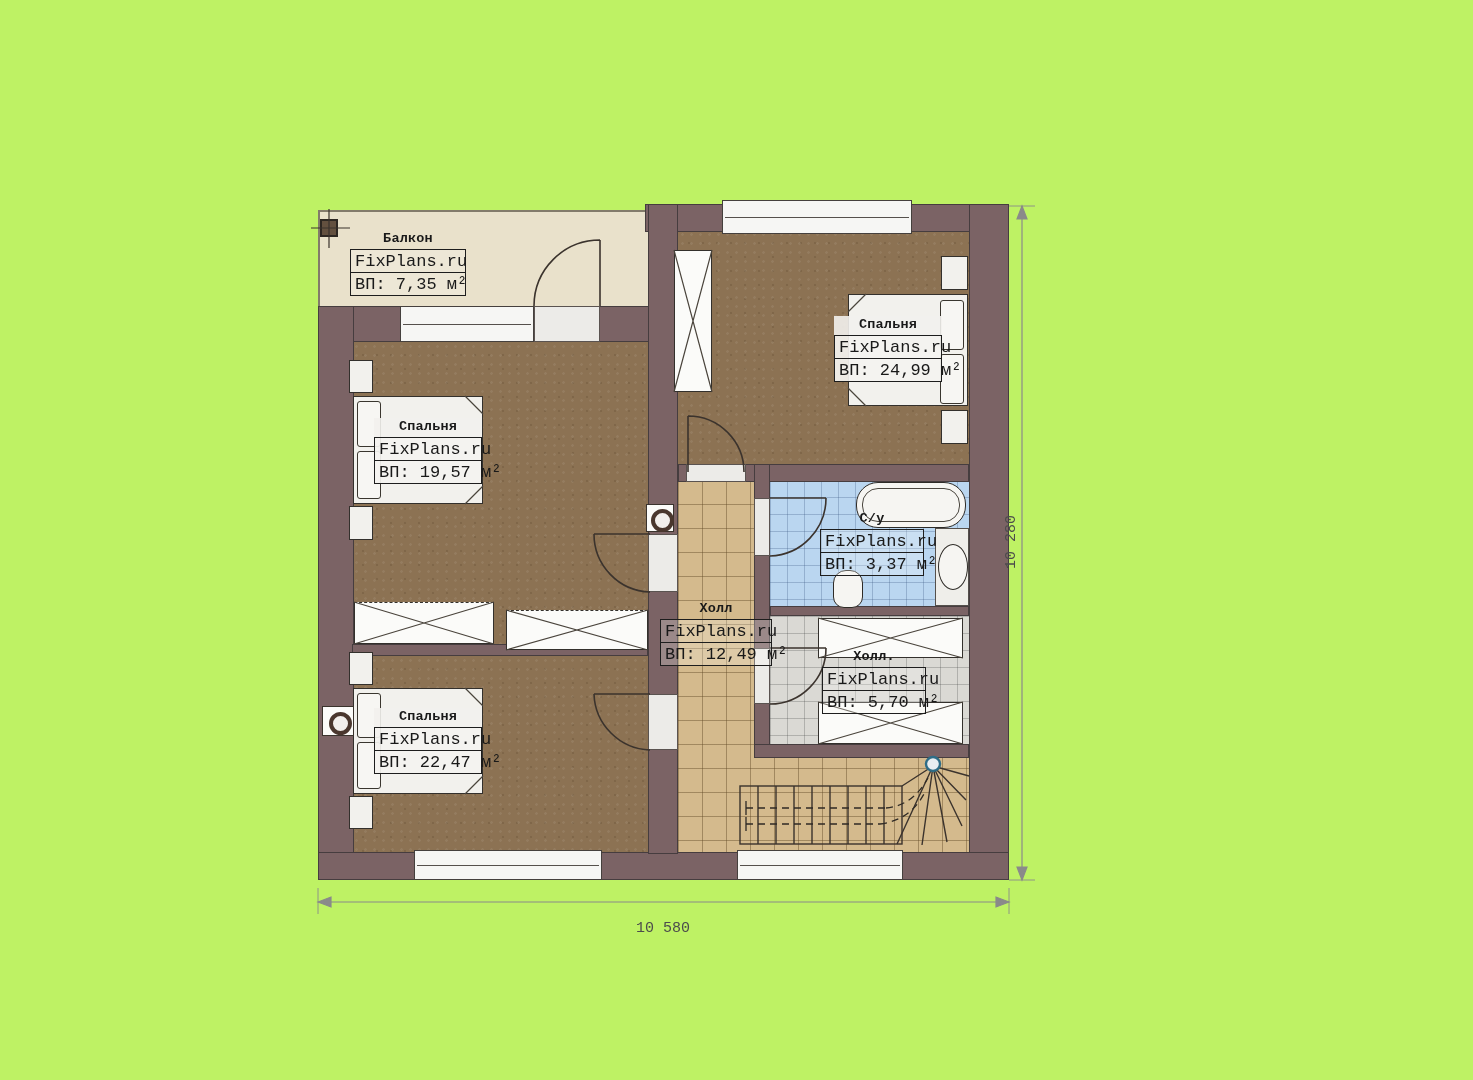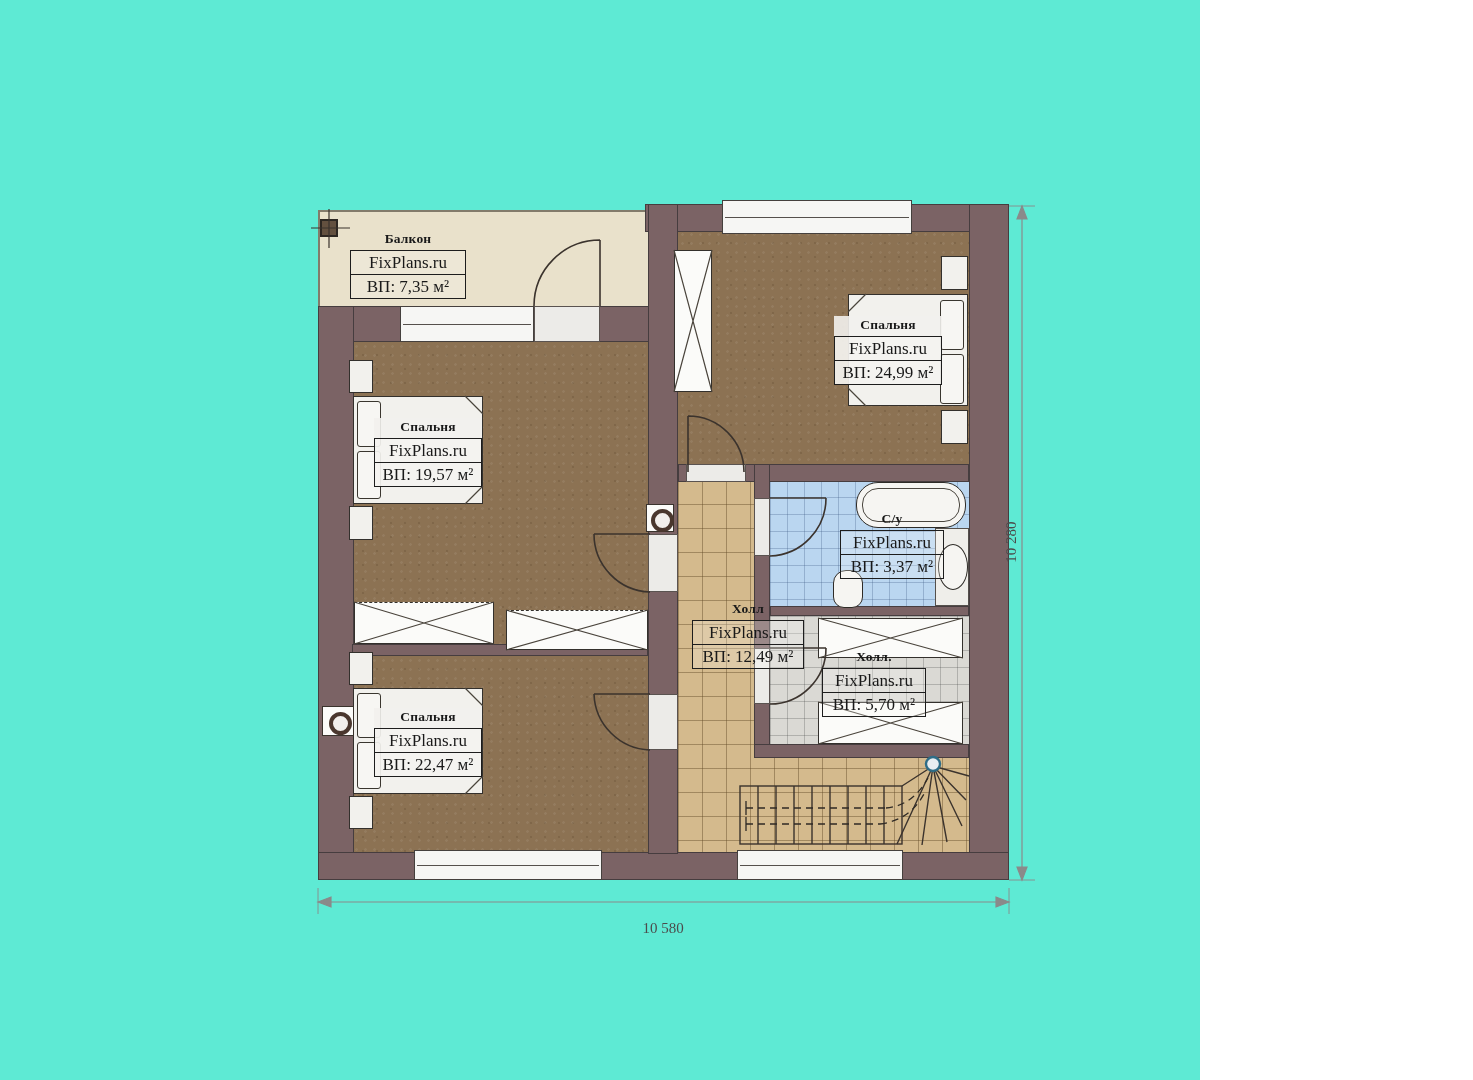--- a/index.html
+++ b/index.html
@@ -1,17 +1,17 @@
 <!DOCTYPE html>
 <html><head>
 <meta charset="utf-8">
 <style>
   html,body{margin:0;padding:0;background:#fff;}
-  #stage{position:relative;width:1200px;height:1080px;background:#5eead4;overflow:hidden;
-         font-family:Liberation Serif, serif;}
+  #stage{position:relative;width:1473px;height:1080px;background:#bef264;overflow:hidden;
+         font-family:Liberation Mono, monospace;}
   .abs{position:absolute;}
   
   .floor-brown{background-color:#8c7253;
     background-image:radial-gradient(rgba(255,255,255,.07) 1px, transparent 1.6px),
                      radial-gradient(rgba(40,20,0,.12) 1px, transparent 1.6px);
     background-size:9px 9px,14px 14px;background-position:0 0,4px 6px;z-index:1;}
   .floor-balcony{background:#e9e1cb;border:2px solid #837b6b;z-index:1;}
   .floor-hall{background-color:#d4ba8d;
     background-image:linear-gradient(to right, rgba(100,76,42,.45) 1px, transparent 1px),
                      linear-gradient(to bottom, rgba(100,76,42,.45) 1px, transparent 1px);
@@ -212,29 +212,29 @@
   </div>
 
   <div class="abs room-label on-card" style="left:374px;top:708px;width:108px;">
     <div class="rl-title">Спальня</div>
     <div class="rl-box">
       <div class="rl-row">FixPlans.ru</div>
       <div class="rl-row">ВП: 22,47 м²</div>
     </div>
   </div>
 
-  <div class="abs room-label" style="left:692px;top:600px;width:112px;">
+  <div class="abs room-label" style="left:660px;top:600px;width:112px;">
     <div class="rl-title">Холл</div>
     <div class="rl-box">
       <div class="rl-row">FixPlans.ru</div>
       <div class="rl-row">ВП: 12,49 м²</div>
     </div>
   </div>
 
-  <div class="abs room-label" style="left:820px;top:510px;width:104px;margin-left:20px;">
+  <div class="abs room-label" style="left:820px;top:510px;width:104px;">
     <div class="rl-title">С/у</div>
     <div class="rl-box">
       <div class="rl-row">FixPlans.ru</div>
       <div class="rl-row">ВП: 3,37 м²</div>
     </div>
   </div>
 
   <div class="abs room-label" style="left:822px;top:648px;width:104px;">
     <div class="rl-title">Холл.</div>
     <div class="rl-box">

